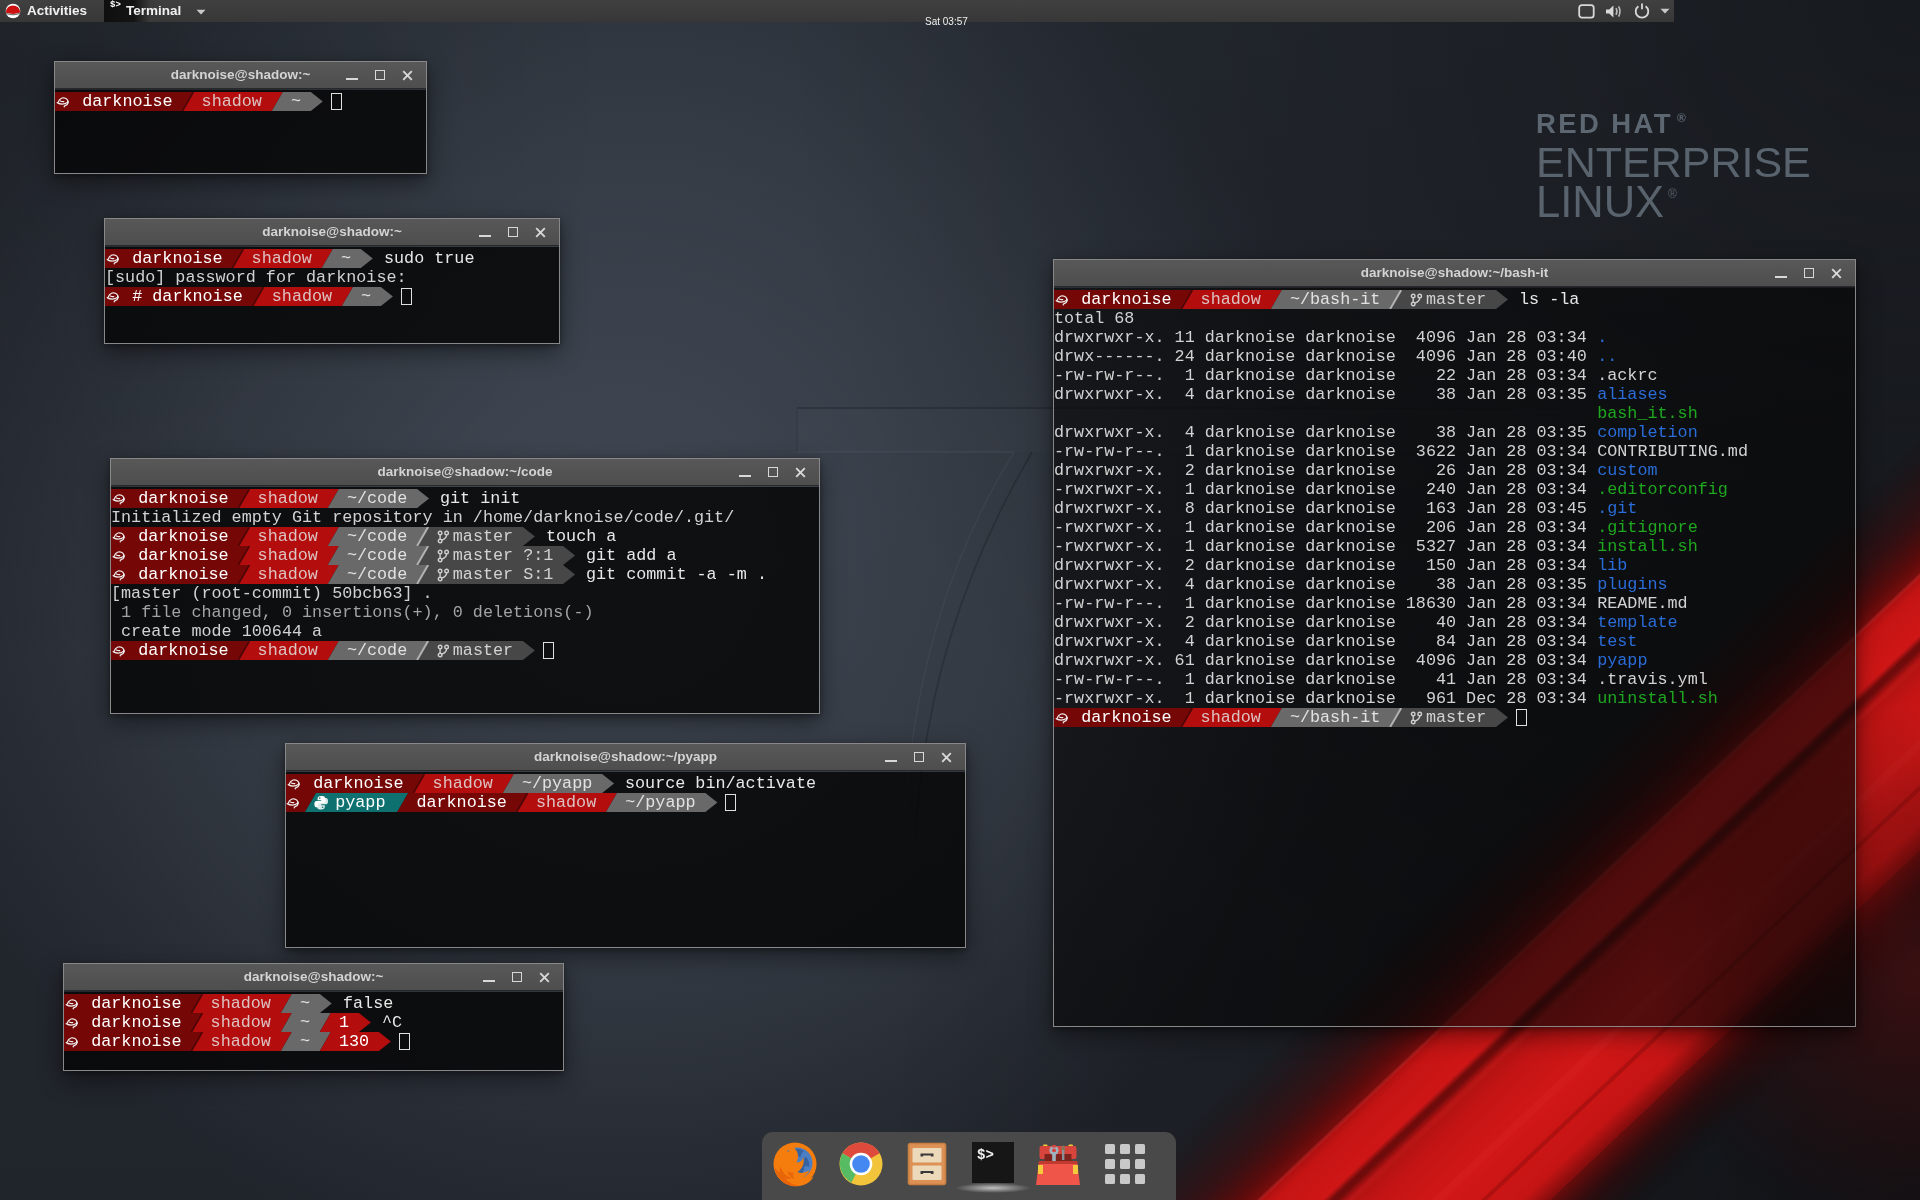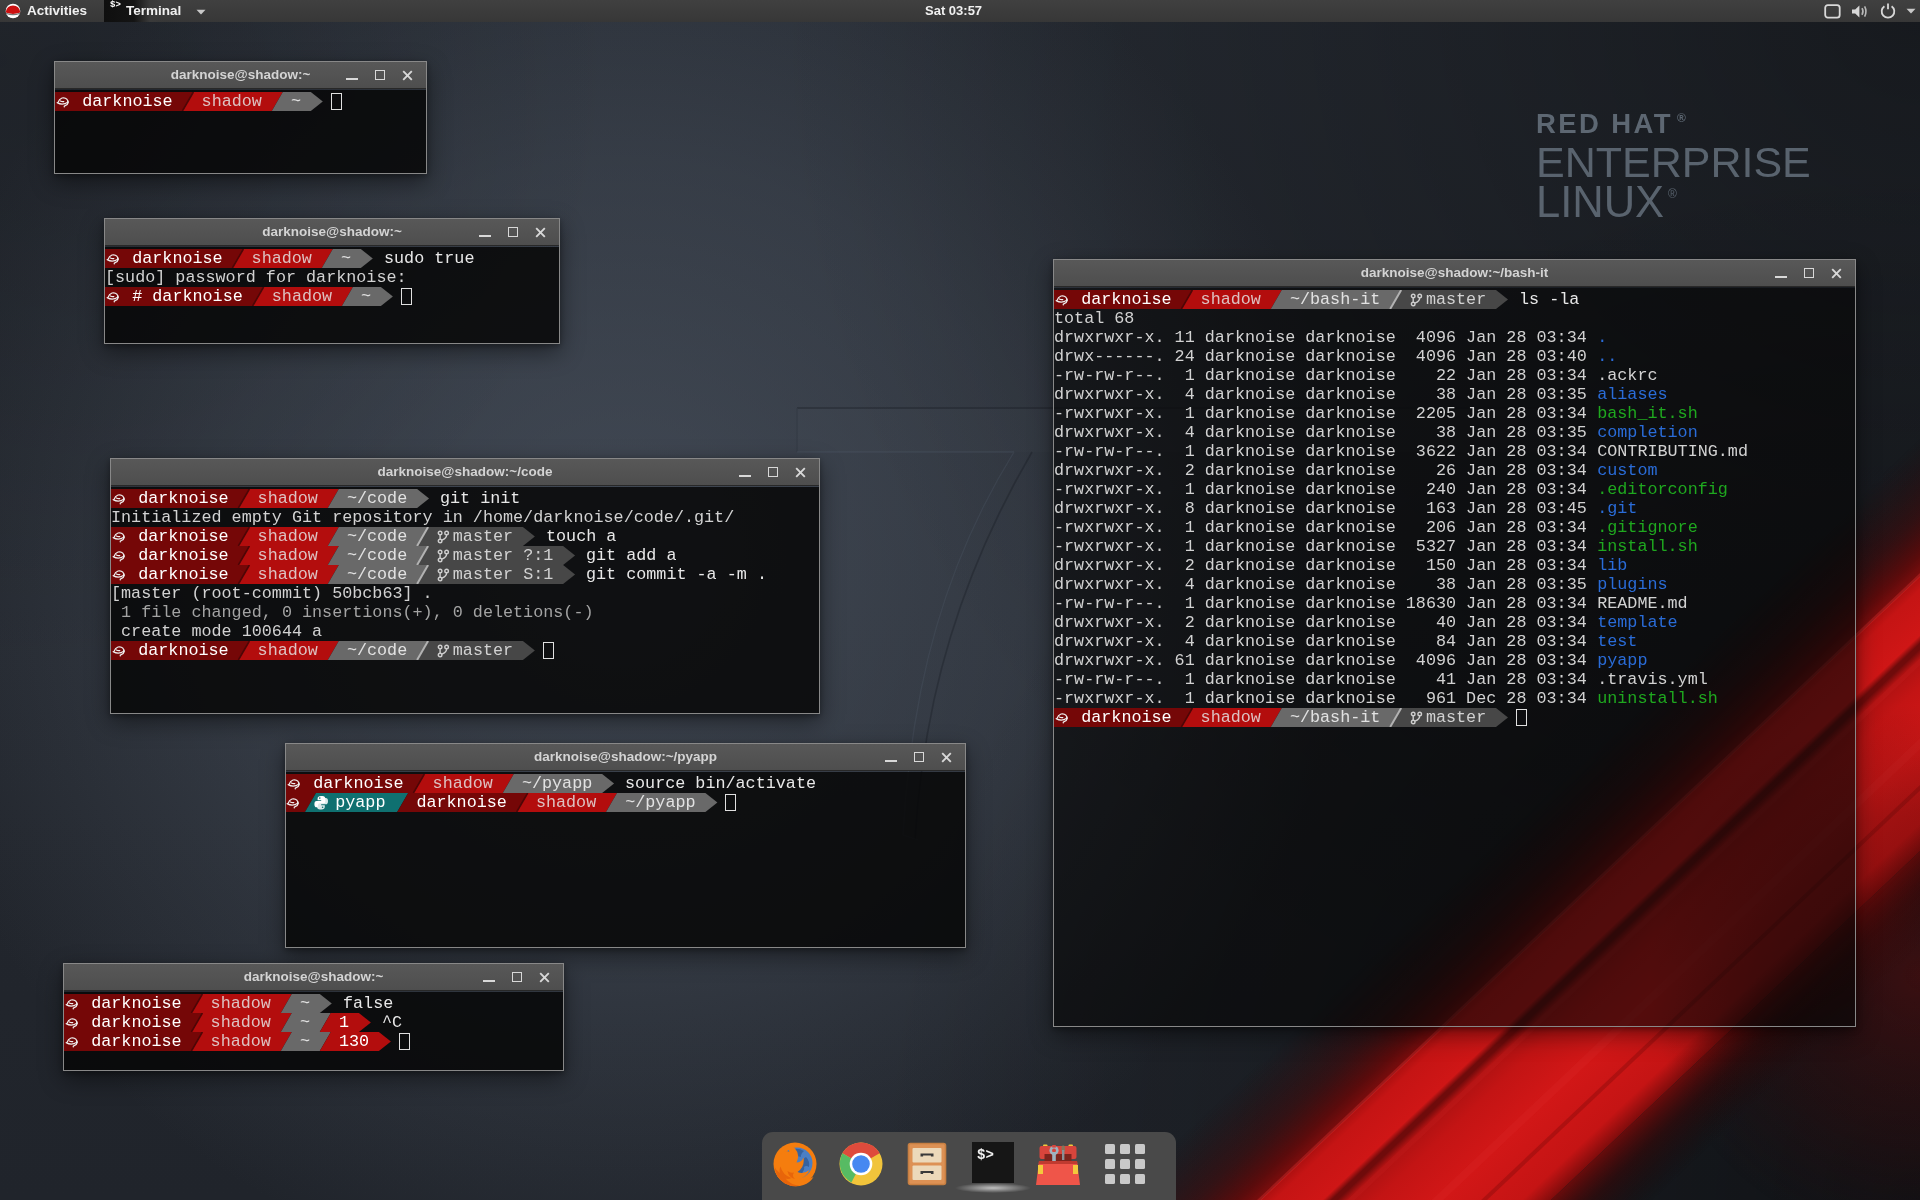--- a/index.html
+++ b/index.html
@@ -1,24 +1,24 @@
 <!DOCTYPE html>
 <html><head><meta charset="utf-8"><title>d</title><style>
 *{margin:0;padding:0;box-sizing:border-box}
 html,body{width:1920px;height:1200px;overflow:hidden;background:#262b33;font-family:"Liberation Sans",sans-serif}
 #stage{position:relative;width:1920px;height:1200px}
 #wall{position:absolute;left:0;top:0}
-#topbar{position:absolute;left:0;top:0;width:1920px;height:22px;background:linear-gradient(#404040,#373737);z-index:50}
+#topbar{position:absolute;left:0;top:0;width:1674px;height:22px;background:linear-gradient(#404040,#373737);z-index:50}
 #tb-hat{position:absolute;left:5px;top:3px}
 #tb-act{position:absolute;left:27px;top:3px;font-size:13.5px;font-weight:bold;color:#f0f0f0}
 #tb-app{position:absolute;left:104px;top:0;height:22px;width:110px;color:#fff;background:linear-gradient(90deg,#0f0f0f 0,#141414 30px,#3a3a3a 46px,rgba(58,58,58,0) 60px)}
 #tb-dollar{position:absolute;left:6px;top:0px;font-family:"Liberation Mono",monospace;font-size:9px;font-weight:bold;color:#fff}
 #tb-appname{position:absolute;left:22px;top:3px;font-size:13.5px;font-weight:bold;color:#f0f0f0}
 #tb-app svg{position:absolute;left:86px;top:9px}
-#tb-clock{position:absolute;left:925px;top:3px;font-size:13px;font-weight:bold;color:#f0f0f0}
+#tb-clock{position:absolute;left:925px;top:16px;font-size:10px;font-weight:normal;color:#f0f0f0}
 #tb-right{position:absolute;right:4px;top:0;height:22px;display:flex;align-items:center;gap:10px}
 .win{position:absolute;border:1px solid #888888;box-shadow:0 8px 22px rgba(0,0,0,0.45),0 2px 6px rgba(0,0,0,0.35);z-index:10}
 .tb{position:relative;height:27px;background:linear-gradient(#585858,#4e4e4e);border-bottom:1px solid #282828}
 .tt{position:absolute;left:0;right:0;top:5px;text-align:center;font-size:13.5px;font-weight:bold;color:#d3d3d3;white-space:nowrap}
 .wb{position:absolute;top:0;width:24px;height:26px;display:flex;align-items:center;justify-content:center}
 .wbmin{right:62px}.wbmax{right:34px}.wbclose{right:7px}
 .wbmin i{width:12px;height:2px;background:#d8d8d8;margin-top:8px}
 .wbmax i{width:10px;height:10px;border:1.8px solid #d8d8d8}
 .ct{position:absolute;left:0;top:28px;right:0;bottom:0;overflow:hidden}
 .ln{position:absolute;left:0;right:0;height:19px}
@@ -577,21 +577,20 @@
         </div>
         <div class="ln" style="top:78px">
           <span class="txt" style="color:#d2d2d2">-rw-rw-r--.  1 darknoise darknoise    22 Jan 28 03:34 </span>
           <span class="txt" style="left:543.2px;color:#d2d2d2">.ackrc</span>
         </div>
         <div class="ln" style="top:97px">
           <span class="txt" style="color:#d2d2d2">drwxrwxr-x.  4 darknoise darknoise    38 Jan 28 03:35 </span>
           <span class="txt" style="left:543.2px;color:#2a6cd8">aliases</span>
         </div>
         <div class="ln" style="top:116px">
-          <span class="txt" style="color:#d2d2d2">-rwxrwxr-x.  1 darknoise darknoise  2205 Jan 28 03:34 </span>
           <span class="txt" style="left:543.2px;color:#1fa81f">bash_it.sh</span>
         </div>
         <div class="ln" style="top:135px">
           <span class="txt" style="color:#d2d2d2">drwxrwxr-x.  4 darknoise darknoise    38 Jan 28 03:35 </span>
           <span class="txt" style="left:543.2px;color:#2a6cd8">completion</span>
         </div>
         <div class="ln" style="top:154px">
           <span class="txt" style="color:#d2d2d2">-rw-rw-r--.  1 darknoise darknoise  3622 Jan 28 03:34 </span>
           <span class="txt" style="left:543.2px;color:#d2d2d2">CONTRIBUTING.md</span>
         </div>

